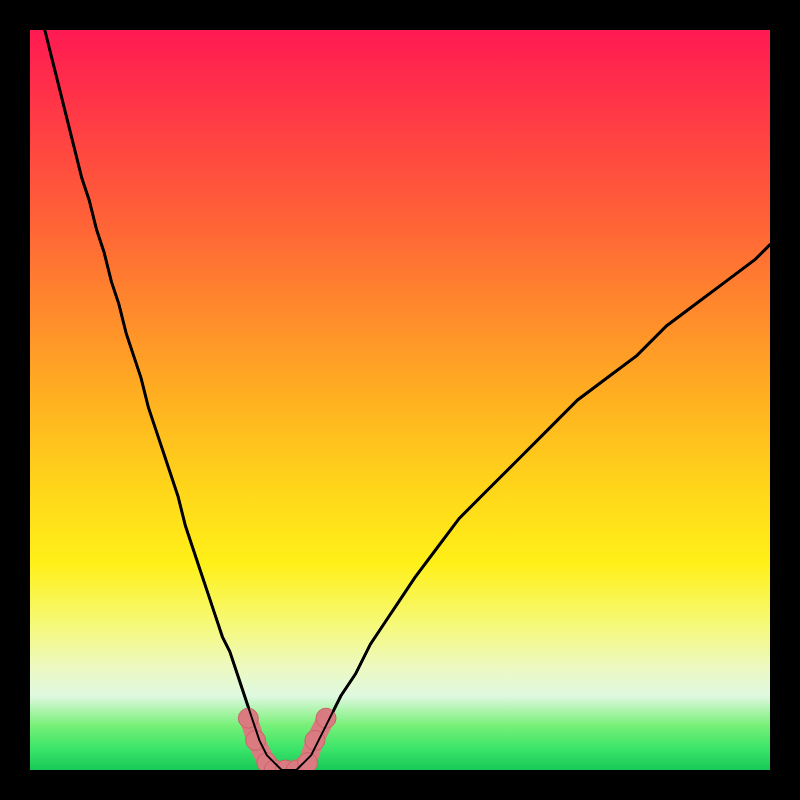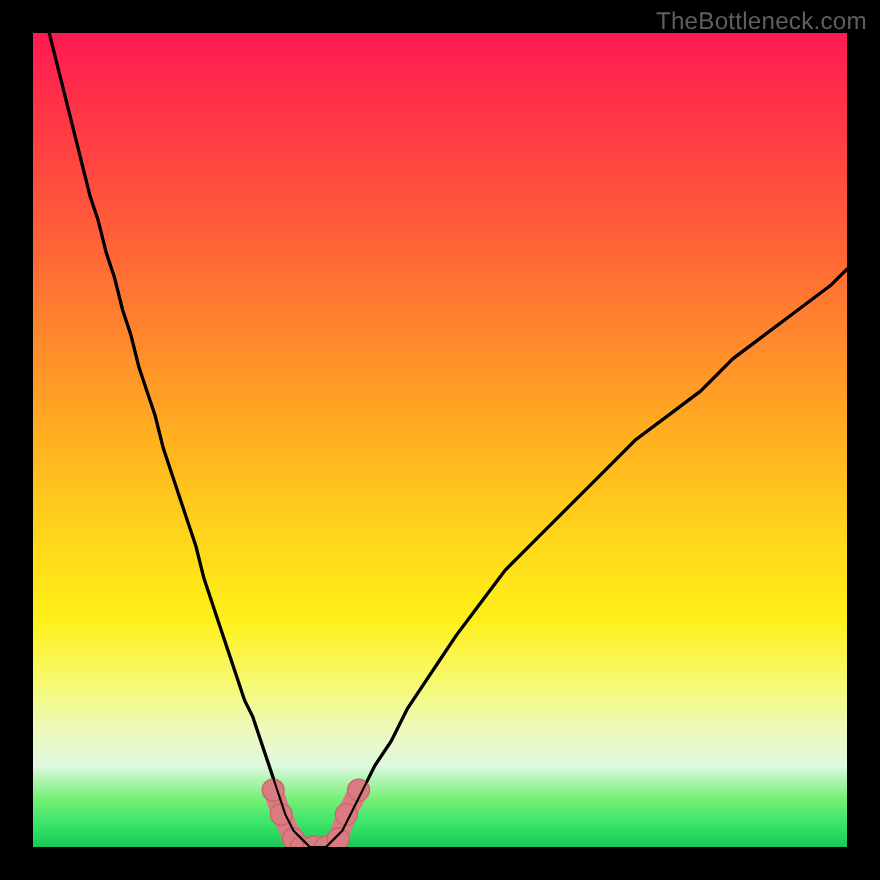--- a/index.html
+++ b/index.html
@@ -72,15 +72,14 @@
         <circle cx="244.20" cy="740.00" r="10" fill="#d97b80" stroke="#c9636a" stroke-width="1"></circle>
         <circle cx="255.30" cy="740.00" r="10" fill="#d97b80" stroke="#c9636a" stroke-width="1"></circle>
         <circle cx="266.40" cy="740.00" r="10" fill="#d97b80" stroke="#c9636a" stroke-width="1"></circle>
         <circle cx="277.50" cy="732.60" r="10" fill="#d97b80" stroke="#c9636a" stroke-width="1"></circle>
         <circle cx="284.90" cy="710.40" r="10" fill="#d97b80" stroke="#c9636a" stroke-width="1"></circle>
         <circle cx="296.00" cy="688.20" r="10" fill="#d97b80" stroke="#c9636a" stroke-width="1"></circle>
         <path d="M14.80 0.00 L22.20 29.60 L29.60 59.20 L37.00 88.80 L44.40 118.40 L51.80 148.00 L59.20 170.20 L66.60 199.80 L74.00 222.00 L81.40 251.60 L88.80 273.80 L96.20 303.40 L103.60 325.60 L111.00 347.80 L118.40 377.40 L125.80 399.60 L133.20 421.80 L140.60 444.00 L148.00 466.20 L155.40 495.80 L162.80 518.00 L170.20 540.20 L177.60 562.40 L185.00 584.60 L192.40 606.80 L199.80 621.60 L207.20 643.80 L214.60 666.00 L222.00 688.20 L229.40 710.40 L236.80 725.20 L244.20 732.60 L251.60 740.00 L259.00 740.00 L266.40 740.00 L273.80 732.60 L281.20 725.20 L288.60 710.40 L296.00 695.60 L303.40 680.80 L310.80 666.00 L325.60 643.80 L340.40 614.20 L355.20 592.00 L370.00 569.80 L384.80 547.60 L407.00 518.00 L429.20 488.40 L458.80 458.80 L488.40 429.20 L518.00 399.60 L547.60 370.00 L577.20 347.80 L606.80 325.60 L636.40 296.00 L666.00 273.80 L695.60 251.60 L725.20 229.40 L740.00 214.60" fill="none" stroke="#000000" stroke-width="2" stroke-linecap="round"></path>
       </svg>
   </div>
 
-  <div class="watermark">TheBottleneck.com</div>
 
 </div>
 
 </body></html>

